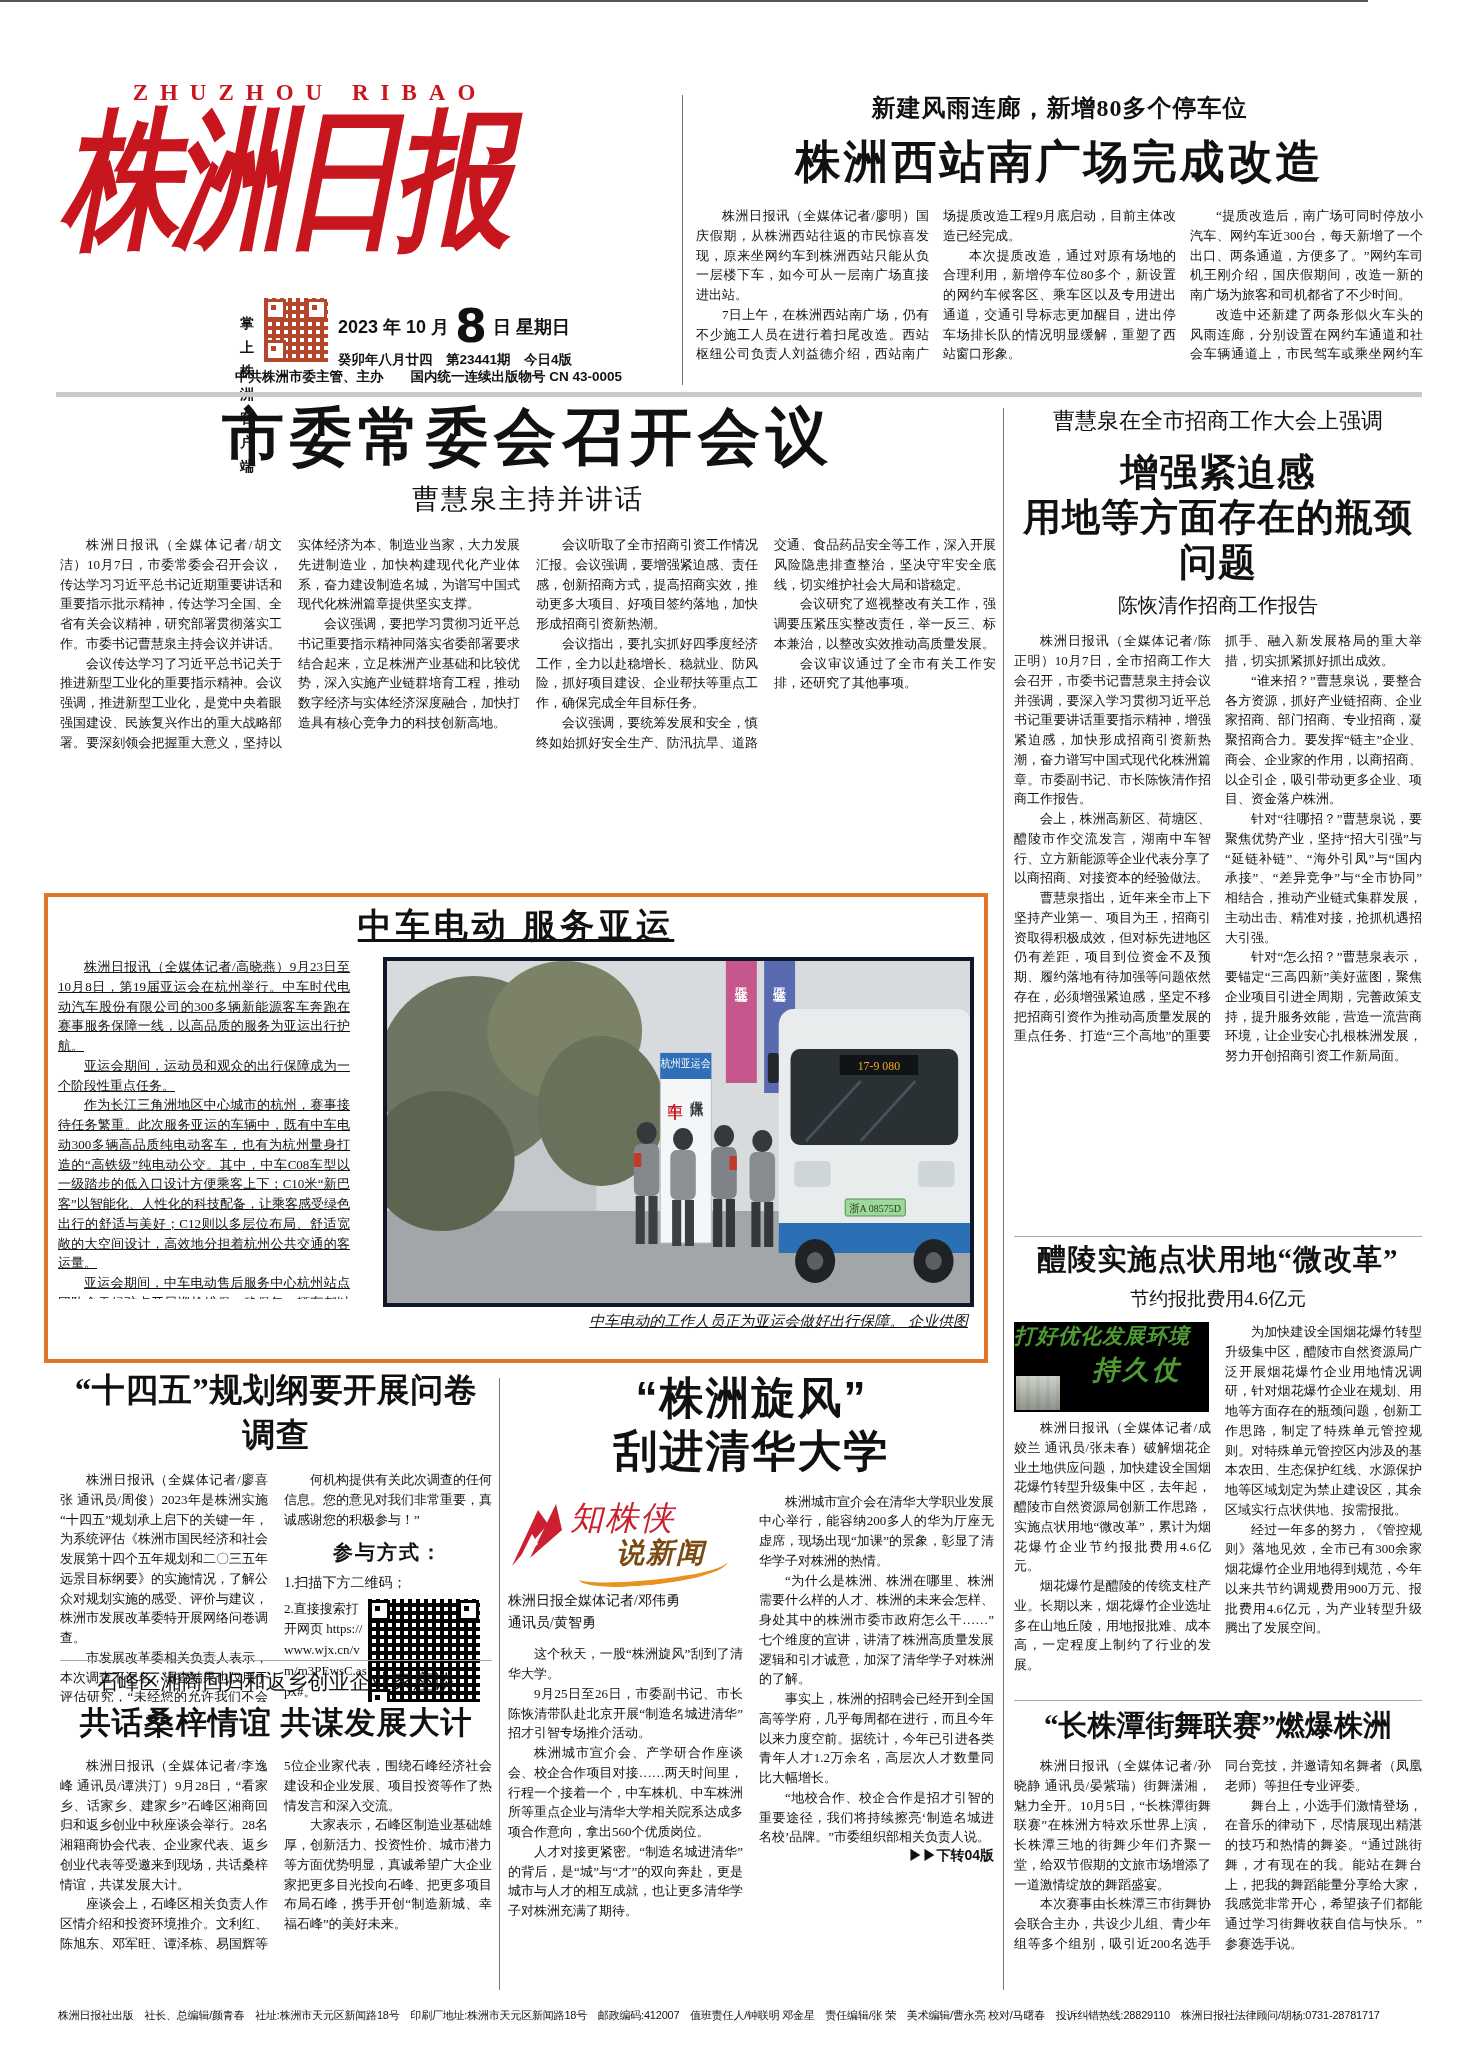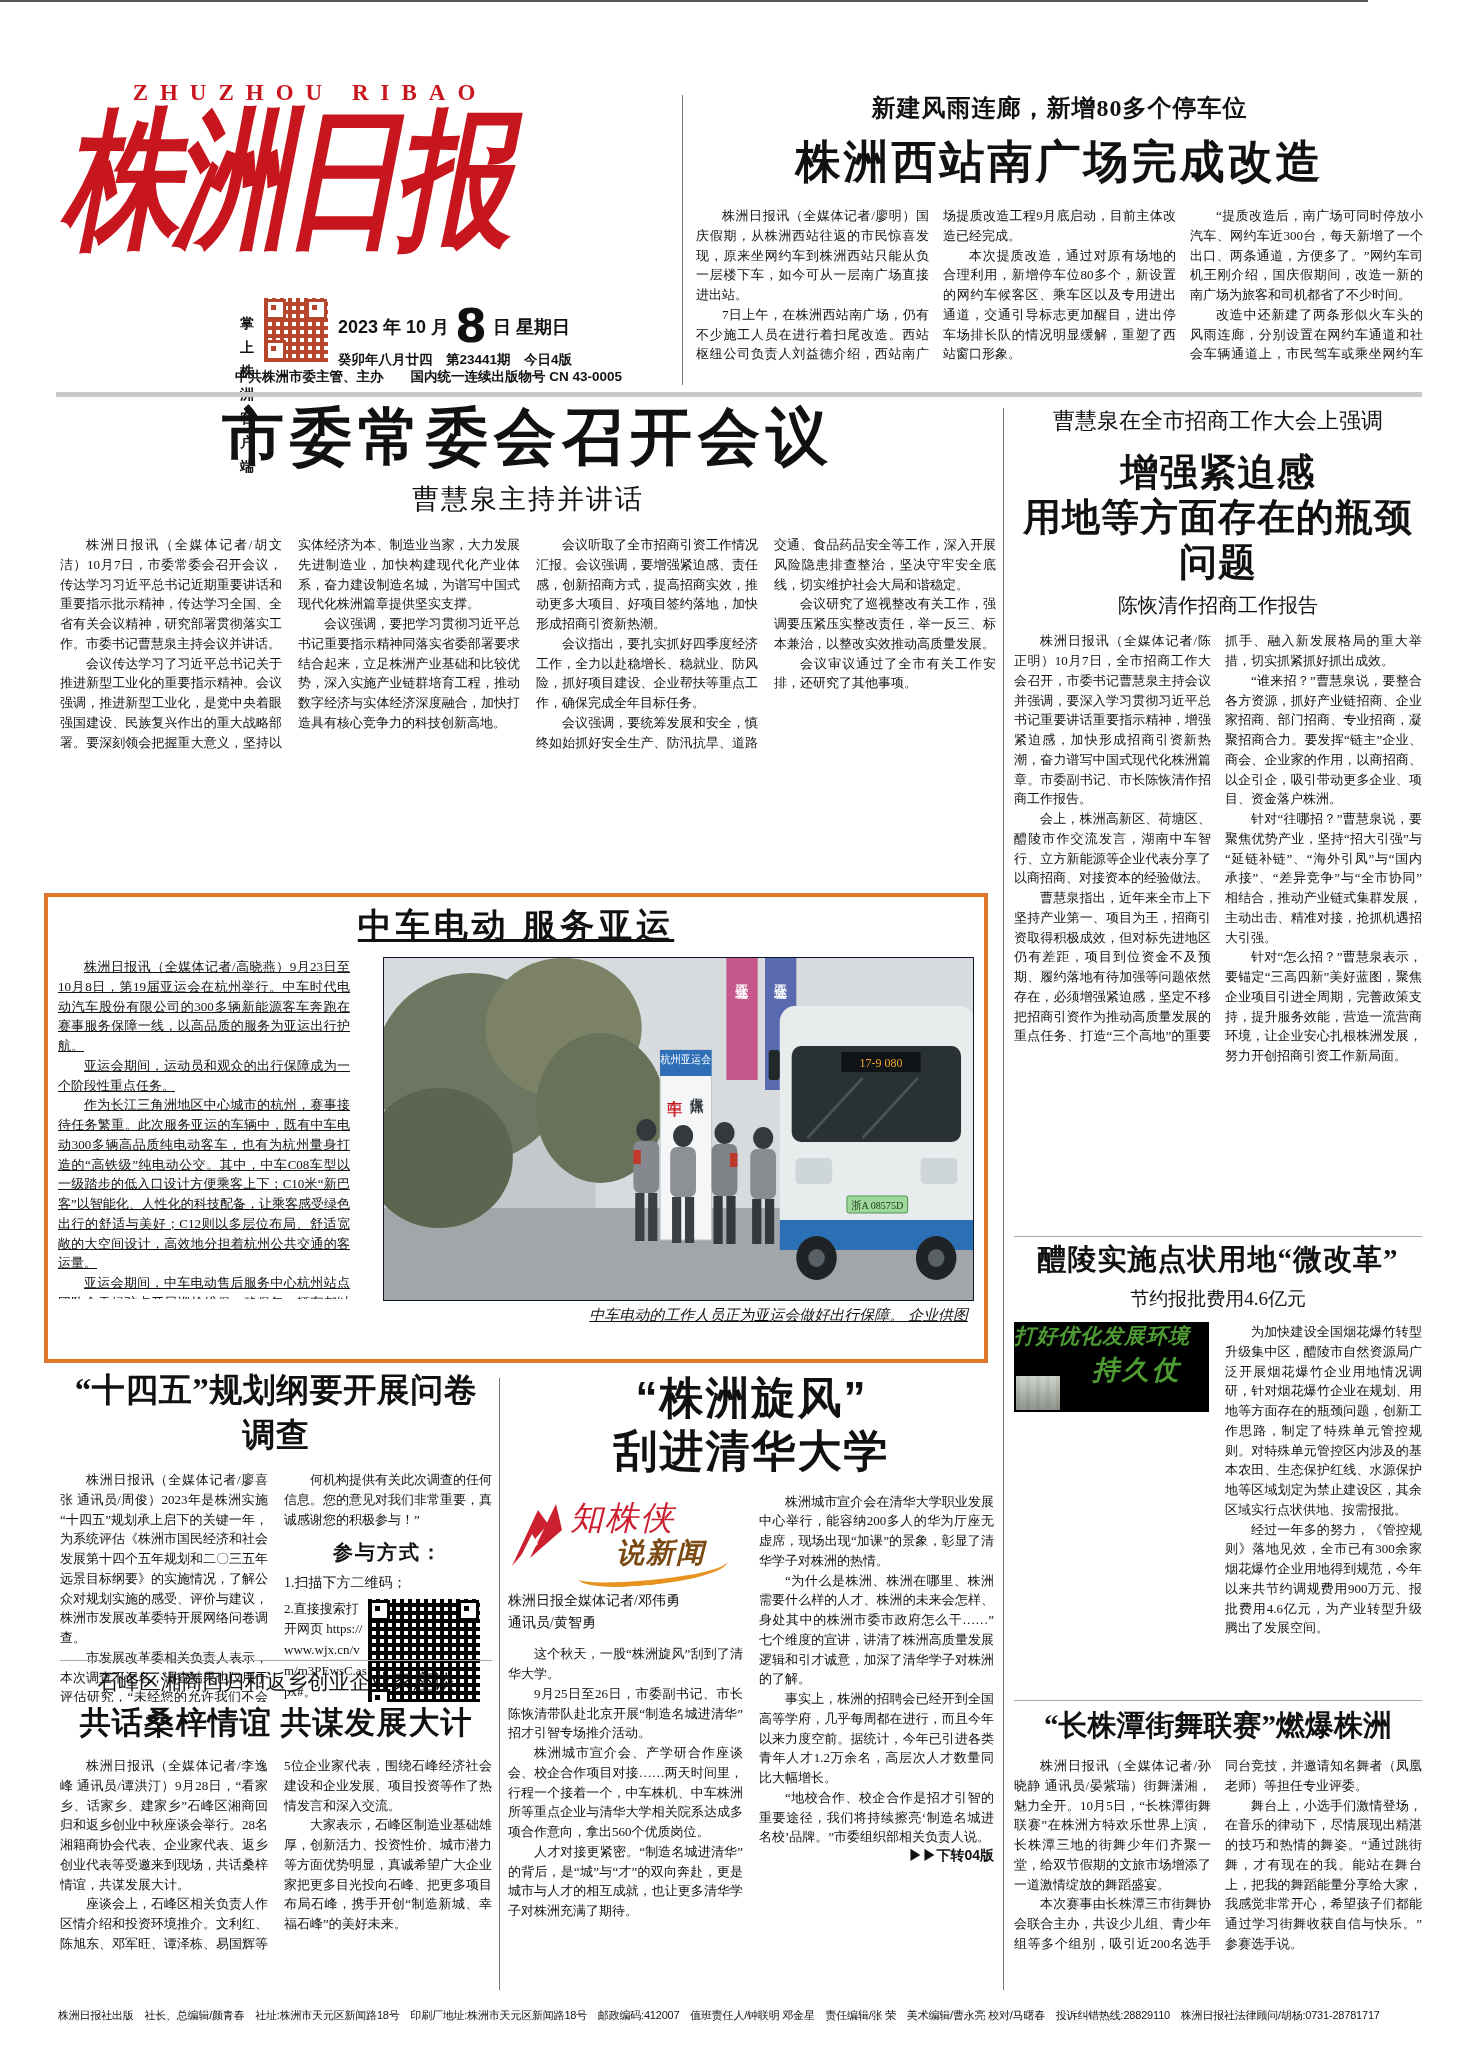--- a/index.html
+++ b/index.html
@@ -54,21 +54,21 @@
   .invest .kick{font-size:22px;}
   .invest .hl{font-size:38px;font-weight:900;line-height:1.18;letter-spacing:1px;margin-top:14px;}
   .invest .sub{font-size:20px;margin-top:8px;}
   .invest .bodytext{margin-top:12px;height:664px;column-count:2;column-gap:14px;}
 
   
   .zc-box{left:44px;top:893px;width:916px;height:438px;border:4px solid #e0762a;padding:4px 10px 20px;text-decoration:underline;}
   .zc-box .hl{font-size:34px;font-weight:900;letter-spacing:4px;margin-top:2px;}
   .zc-row{display:flex;gap:12px;margin-top:8px;}
   .zc-text{width:292px;height:342px;}
-  .zc-photo{flex:1;height:342px;border:1px solid #0f172a;margin-left:21px;}
+  .zc-photo{flex:1;height:342px;border:4px solid #0f172a;margin-left:21px;}
   .zc-cap{text-align:right;font-size:15px;font-style:italic;margin-top:5px;padding-right:6px;}
 
   
   .liling{left:1014px;top:1240px;width:408px;}
   .liling .hl{font-size:29px;font-weight:900;letter-spacing:1px;}
   .liling .sub{font-size:19px;margin-top:6px;}
   .li-cols{display:flex;gap:14px;margin-top:10px;}
   .li-col{width:197px;height:372px;overflow:hidden;}
   .li-graphic{width:195px;height:90px;margin-bottom:6px;position:relative;background:#000000;}
   .li-g1{font-size:21px;font-weight:900;font-style:italic;color:#4e9b33;letter-spacing:1px;}
@@ -282,20 +282,24 @@
   <div class="abs liling center">
     <div class="hl song">醴陵实施点状用地“微改革”</div>
     <div class="sub song">节约报批费用4.6亿元</div>
     <div class="li-cols" style="text-align:left;">
       <div class="li-col bodytext">
         <div class="li-graphic hei">
           <div class="li-g1">打好优化发展环境</div>
           <div class="li-g2">持久仗</div>
           <div class="li-city"></div>
         </div>
+        <div>
+            <p class="para">株洲日报讯（全媒体记者/成姣兰 通讯员/张未春）破解烟花企业土地供应问题，加快建设全国烟花爆竹转型升级集中区，去年起，醴陵市自然资源局创新工作思路，实施点状用地“微改革”，累计为烟花爆竹企业节约报批费用4.6亿元。</p>
+            <p class="para">烟花爆竹是醴陵的传统支柱产业。长期以来，烟花爆竹企业选址多在山地丘陵，用地报批难、成本高，一定程度上制约了行业的发展。</p>
+          </div>
       </div>
       <div class="li-col bodytext">
         <div>
             <p class="para">为加快建设全国烟花爆竹转型升级集中区，醴陵市自然资源局广泛开展烟花爆竹企业用地情况调研，针对烟花爆竹企业在规划、用地等方面存在的瓶颈问题，创新工作思路，制定了特殊单元管控规则。对特殊单元管控区内涉及的基本农田、生态保护红线、水源保护地等区域划定为禁止建设区，其余区域实行点状供地、按需报批。</p>
             <p class="para">经过一年多的努力，《管控规则》落地见效，全市已有300余家烟花爆竹企业用地得到规范，今年以来共节约调规费用900万元、报批费用4.6亿元，为产业转型升级腾出了发展空间。</p>
           </div>
       </div>
     </div>
   </div>
 

